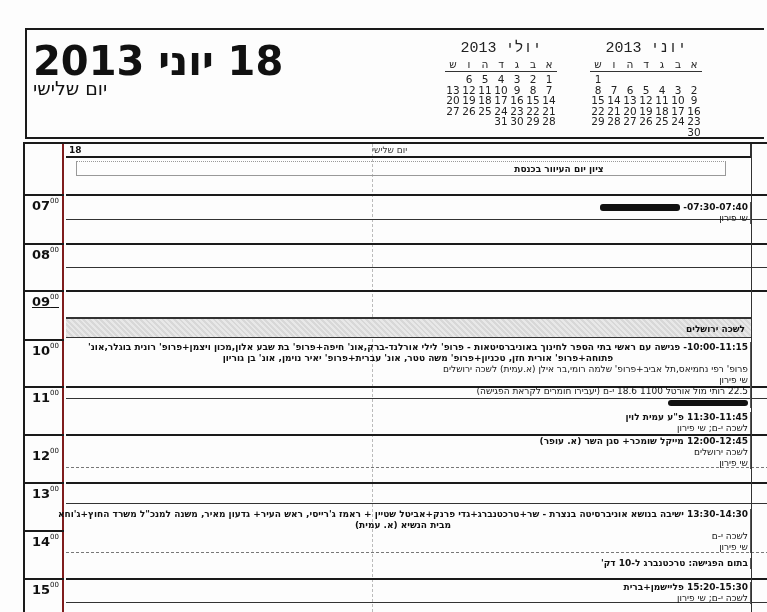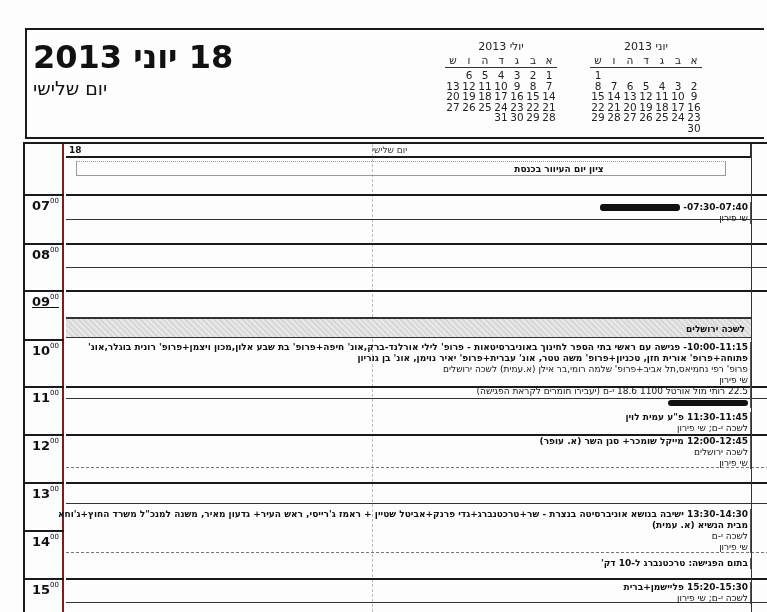--- a/index.html
+++ b/index.html
@@ -6,33 +6,33 @@
   html, body { width: 767px; height: 612px; background: #fdfdfd; overflow: hidden; }
   body { font-family: "DejaVu Sans", sans-serif; color: #111; position: relative; }
 
   
   .header-box {
     position: absolute; left: 25px; top: 28px; width: 739px; height: 111px;
     border: 2px solid #1a1a1a; border-right: none; background: #fdfdfd;
   }
   .big-date {
     position: absolute; left: 6px; top: 8px;
-    font-family: "DejaVu Sans", sans-serif; font-weight: bold; font-size: 32px;
+    font-family: "DejaVu Sans", sans-serif; font-weight: bold; font-size: 40px;
     direction: rtl; unicode-bidi: plaintext; letter-spacing: 0px;
   }
   .day-name {
     position: absolute; left: 6px; top: 47px;
     font-size: 19px; direction: rtl;
   }
 
   .mini-cal {
     position: absolute; top: 10px; width: 112px; direction: rtl;
     font-family: "DejaVu Sans", sans-serif; font-size: 10.5px; color: #222;
   }
-  .mini-cal .cal-title { text-align: center; font-size: 11px; margin-bottom: 1px; }
+  .mini-cal .cal-title { text-align: center; font-size: 15px; margin-bottom: 1px; font-family: Liberation Mono, monospace; }
   .mini-cal .cal-head {
     display: grid; grid-template-columns: repeat(7, 1fr);
     border-bottom: 1px solid #333; padding-bottom: 1px; margin-bottom: 2px;
   }
   .mini-cal .cal-head span { text-align: center; }
   .mini-cal .cal-grid { display: grid; grid-template-columns: repeat(7, 1fr); line-height: 10.5px; }
   .mini-cal .cal-grid span { text-align: center; }
 
   
   .sched {
@@ -73,21 +73,21 @@
     padding-left: 290px;
   }
   .allday-box .allday-text { display: inline-block; margin-left: 26px; }
 
   .event {
     position: absolute; right: 18px; direction: rtl; text-align: right;
     font-size: 9px; line-height: 11px; color: #111;
     border-right: 1px solid #555;
     padding-right: 2px;
   }
-  .event .ev-title { font-weight: bold; white-space: nowrap; }
+  .event .ev-title { font-weight: bold; white-space: nowrap; text-align: center; }
   .event .ev-line { white-space: nowrap; }
 
   .grey-band {
     position: absolute; left: 0; top: 173px; width: 685px; height: 21px;
     background: repeating-linear-gradient(45deg, #d8d8d8 0 2px, #e8e8e8 2px 4px);
     border-top: 2px solid #333; border-bottom: 1px solid #333;
     direction: rtl; text-align: right; font-weight: bold; font-size: 9px;
     padding: 5px 6px 0 0;
   }
 
@@ -219,21 +219,21 @@
     <div class="time-label" style="top:54px;"><span>07</span><sup>00</sup></div>
     <div class="hour-rule" style="top:50px;"></div>
     <div class="time-label" style="top:103px;"><span>08</span><sup>00</sup></div>
     <div class="hour-rule" style="top:99px;"></div>
     <div class="time-label" style="top:150px;text-decoration:underline;"><span>09</span><sup>00</sup></div>
     <div class="hour-rule" style="top:146px;"></div>
     <div class="time-label" style="top:199px;"><span>10</span><sup>00</sup></div>
     <div class="hour-rule" style="top:195px;"></div>
     <div class="time-label" style="top:246px;"><span>11</span><sup>00</sup></div>
     <div class="hour-rule" style="top:242px;"></div>
-    <div class="time-label" style="top:294px;"><span>12</span><sup>00</sup></div>
+    <div class="time-label" style="top:304px;"><span>12</span><sup>00</sup></div>
     <div class="hour-rule" style="top:290px;"></div>
     <div class="time-label" style="top:342px;"><span>13</span><sup>00</sup></div>
     <div class="hour-rule" style="top:338px;"></div>
     <div class="time-label" style="top:390px;margin-left:39px;"><span>14</span><sup>00</sup></div>
     <div class="hour-rule" style="top:386px;"></div>
     <div class="time-label" style="top:438px;"><span>15</span><sup>00</sup></div>
     <div class="hour-rule" style="top:434px;"></div>
   </div>
 
   <div class="grid-area">

